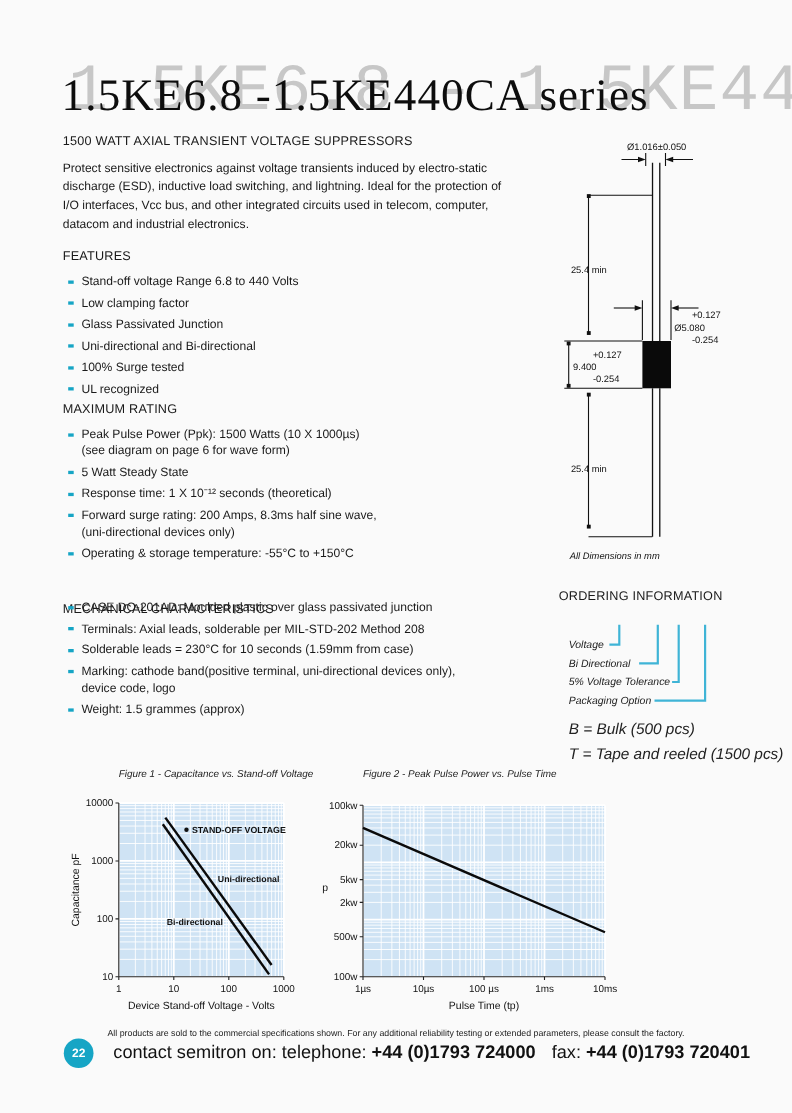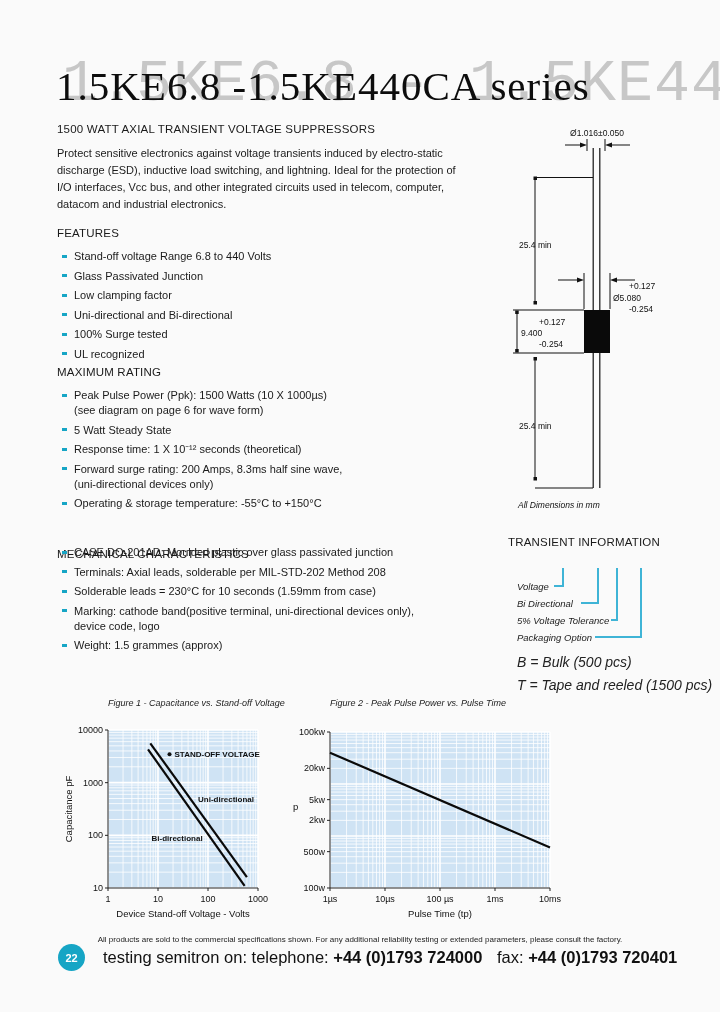--- a/index.html
+++ b/index.html
@@ -34,22 +34,22 @@
 
 <div class="abs sec-h" style="left:57px;top:123px">1500 WATT AXIAL TRANSIENT VOLTAGE SUPPRESSORS</div>
 <div class="abs body-p" style="left:57px;top:145px;width:435px">Protect sensitive electronics against voltage transients induced by electro-static
 discharge (ESD), inductive load switching, and lightning. Ideal for the protection of
 I/O interfaces, Vcc bus, and other integrated circuits used in telecom, computer,
 datacom and industrial electronics.</div>
 
 <div class="abs sec-h" style="left:57px;top:227px">FEATURES</div>
 <ul class="abs blist" style="left:57px;top:245px;width:440px">
     <li>Stand-off voltage Range 6.8 to 440 Volts</li>
+    <li>Low clamping factor</li>
     <li>Glass Passivated Junction</li>
-    <li>Low clamping factor</li>
     <li>Uni-directional and Bi-directional</li>
     <li>100% Surge tested</li>
     <li>UL recognized</li>
   </ul>
 
 <div class="abs sec-h" style="left:57px;top:366px">MAXIMUM RATING</div>
 <ul class="abs blist" style="left:57px;top:384px;width:440px">
     <li>Peak Pulse Power (Ppk): 1500 Watts (10 X 1000µs)
 (see diagram on page 6 for wave form)</li>
     <li>5 Watt Steady State</li>
@@ -120,21 +120,21 @@
     <text x="149" y="194">-0.254</text>
     <text x="59" y="207">+0.127</text>
     <text x="41" y="218">9.400</text>
     <text x="59" y="229">-0.254</text>
     <text x="39" y="311">25.4 min</text>
     <text x="38" y="390" font-style="italic">All Dimensions in mm</text>
   </g>
 </svg>
 
 <div class="abs" style="left:480px;top:530px;width:240px;height:180px">
-  <div class="abs sec-h" style="left:28px;top:6px">TRANSIENT INFORMATION</div>
+  <div class="abs sec-h" style="left:28px;top:6px">ORDERING INFORMATION</div>
   <svg class="abs" style="left:0;top:36px" width="240" height="80" viewBox="0 0 240 80">
     <g fill="none" stroke="#3fb4d6" stroke-width="2">
       <polyline points="74,20 83,20 83,2"></polyline>
       <polyline points="101,37 118,37 118,2"></polyline>
       <polyline points="131,54 137,54 137,2"></polyline>
       <polyline points="115,71 161,71 161,2"></polyline>
     </g>
   </svg>
   <div class="abs ord-lbl" style="left:37px;top:51px">Voltage</div>
   <div class="abs ord-lbl" style="left:37px;top:68px">Bi Directional</div>
@@ -323,17 +323,17 @@
     <text x="40" y="201" text-anchor="end" font-size="9" fill="#111">100w</text>
     <polyline points="45.0,62.7 265.0,157.5" fill="none" stroke="#0a0a0a" stroke-width="2.2"></polyline>
     <text x="45" y="16" font-size="9" font-style="italic" fill="#222">Figure 2 - Peak Pulse Power vs. Pulse Time</text>
     <text x="155" y="227" text-anchor="middle" font-size="9.5" fill="#111">Pulse Time (tp)</text>
     <text x="8" y="120" font-size="9.5" fill="#111">p</text>
   </svg>
 
 <div class="abs disclaimer" style="left:0;top:935px">All products are sold to the commercial specifications shown. For any additional reliability testing or extended parameters, please consult the factory.</div>
 <div class="pagenum">22</div>
 <div class="abs contact" style="left:103px;top:948px">
-  <span>testing semitron on: telephone:</span>
+  <span>contact semitron on: telephone:</span>
   <b>+44 (0)1793 724000</b>
   <span style="margin-left:10px">fax:</span>
   <b>+44 (0)1793 720401</b>
 </div>
 
 </body></html>

